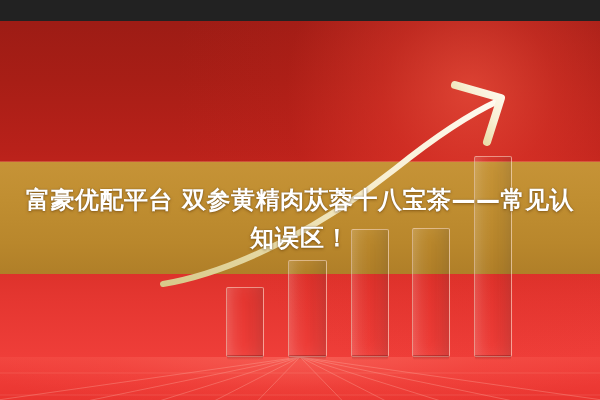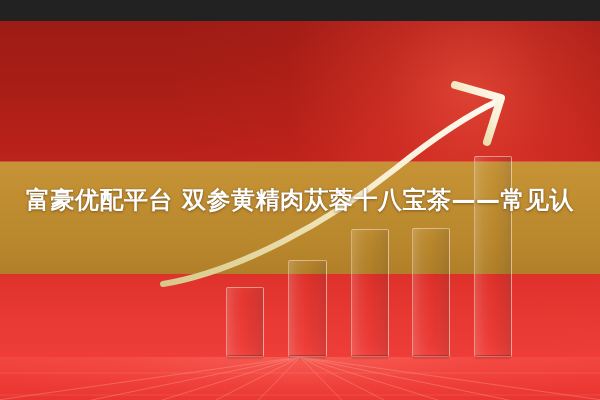--- a/index.html
+++ b/index.html
@@ -147,15 +147,16 @@
   <div class="bars">
     <div class="bar" style="left:226px;top:266px;width:38px;height:70px;"></div>
     <div class="bar" style="left:288px;top:239px;width:39px;height:97px;"></div>
     <div class="bar" style="left:351px;top:208px;width:38px;height:128px;"></div>
     <div class="bar" style="left:412px;top:207px;width:38px;height:129px;"></div>
     <div class="bar" style="left:474px;top:135px;width:38px;height:201px;"></div>
   </div>
 
   <div class="headline">
     <span class="ln ln1">富豪优配平台 双参黄精肉苁蓉十八宝茶——常见认</span>
+    <span class="ln ln2">知误区！</span>
   </div>
 
 </div>
 
 </body></html>

